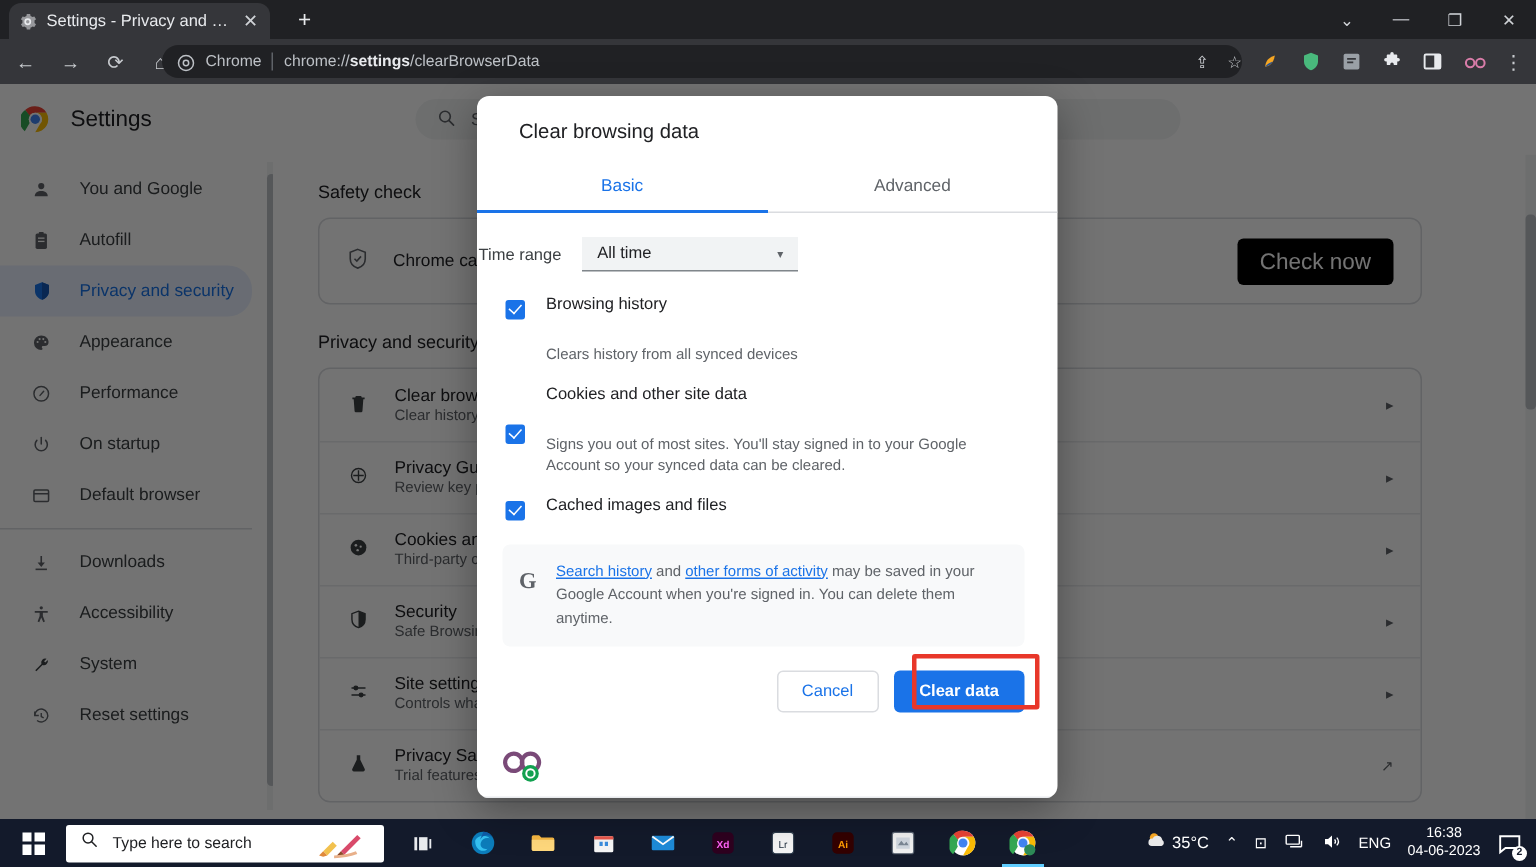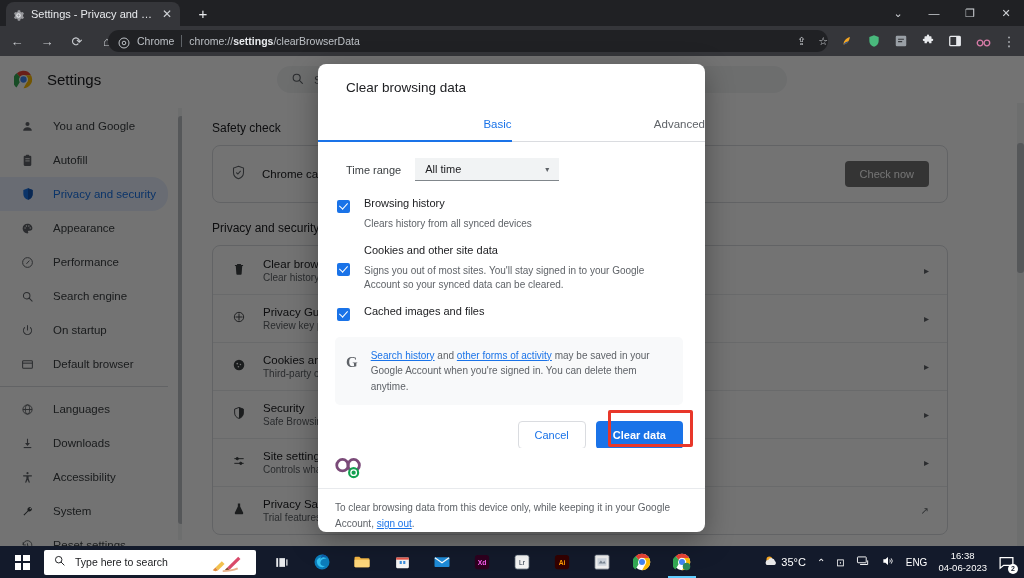--- a/index.html
+++ b/index.html
@@ -121,21 +121,21 @@
     margin: 0 76px 0 30px;
   }
   .sect-label { font-size: 12px; color: #202124; margin: 18px 0 10px 30px; }
   .safety-row {
     height: 56px; display: flex; align-items: center; padding: 0 18px; gap: 16px;
   }
   .safety-icon { font-size: 14px; color: #5f6368; }
   .safety-texts { flex: 1 1 auto; }
   .safety-t1 { font-size: 11.5px; color: #202124; }
   .check-now-btn {
-    background: #737373; color: #fff; font-size: 11px;
+    background: #000000; color: #fff; font-size: 15px;
     padding: 7px 15px; border-radius: 4px; border: none;
   }
   .priv-row {
     height: 48px; display: flex; align-items: center; padding: 0 18px; gap: 16px;
     border-top: 1px solid #e8eaed;
   }
   .priv-row:first-child { border-top: none; }
   .priv-icon { font-size: 14px; color: #5f6368; width: 16px; text-align: center; }
   .priv-texts { flex: 1 1 auto; }
   .priv-t1 { font-size: 11.5px; color: #202124; }
@@ -152,50 +152,50 @@
   
   .dialog {
     position: absolute; left: 318px; top: 64px; width: 387px; height: 468px;
     background: #fff; border-radius: 8px; z-index: 30;
     box-shadow: 0 8px 28px rgba(0,0,0,0.35);
     display: flex; flex-direction: column; overflow: hidden;
   }
   .dlg-title { font-size: 13.5px; color: #202124; padding: 16px 0 14px 28px; }
   .dlg-tabs { display: flex; position: relative; border-bottom: 1px solid #dadce0; }
   .dlg-tab {
-    flex: 1 1 50%; text-align: right; font-size: 11.5px; padding: 9px 0 11px;
+    flex: 1 1 50%; text-align: center; font-size: 11.5px; padding: 9px 0 11px;
     color: #5f6368;
   }
   .dlg-tab.active { color: #1a73e8; }
   .tab-underline {
     position: absolute; left: 0; bottom: -1px; width: 50%; height: 2px; background: #1a73e8;
   }
   .dlg-body { flex: 1 1 auto; overflow: hidden; }
   .timerange-row {
-    display: flex; align-items: center; gap: 14px; padding: 16px 0 10px 28px;
+    display: flex; align-items: center; gap: 14px; padding: 16px 0 10px 1px;
   }
   .tr-label { font-size: 11px; color: #3c4043; }
   .tr-select {
     width: 144px; height: 23px; background: #f1f3f4;
     display: flex; align-items: center; justify-content: space-between;
     padding: 0 10px; font-size: 11px; color: #202124; border-bottom: 1px solid #80868b;
   }
   .tr-caret { font-size: 8px; color: #5f6368; }
 
   .opt-row { display: flex; gap: 14px; padding: 6px 24px 6px 19px; align-items: flex-start; }
   .cb {
     width: 13px; height: 13px; background: #1a73e8; border-radius: 2px;
     flex: 0 0 13px; margin-top: 3px; position: relative;
   }
   .cb::after {
     content: ""; position: absolute; left: 4px; top: 1px; width: 4px; height: 7px;
     border: solid #fff; border-width: 0 1.6px 1.6px 0; transform: rotate(42deg);
   }
   .opt-t1 { font-size: 11px; color: #202124; }
-  .opt-t2 { font-size: 10px; color: #5f6368; margin-top: 8px; line-height: 1.45; }
+  .opt-t2 { font-size: 10px; color: #5f6368; margin-top: 21px; line-height: 1.45; }
 
   .g-notice {
     margin: 10px 22px 0 17px; background: #f8f9fa; border-radius: 5px;
     display: flex; gap: 13px; padding: 11px 12px 11px 11px; align-items: flex-start;
   }
   .g-letter {
     font-family: "Liberation Serif", serif; font-size: 15px; color: #5f6368;
     font-weight: bold; line-height: 1; margin-top: 7px;
   }
   .g-text { font-size: 10px; color: #5f6368; line-height: 1.55; }
@@ -424,57 +424,38 @@
           <svg viewBox="0 0 24 24" width="13" height="13">
               <circle cx="12" cy="12" r="9" fill="none" stroke="#5f6368" stroke-width="1.8"></circle>
               <path d="M15 9l-4.5 5" stroke="#5f6368" stroke-width="1.8" stroke-linecap="round"></path>
             </svg>
           </span>
         <span>Performance</span>
       </div>
       <div class="side-item">
         <span class="side-ic">
           <svg viewBox="0 0 24 24" width="13" height="13">
-              <circle cx="10.5" cy="10.5" r="6" fill="none" stroke="#5f6368" stroke-width="1.9"></circle>
-              <path d="M15 15l5.5 5.5" stroke="#5f6368" stroke-width="1.9" stroke-linecap="round"></path>
-            </svg>
-          </span>
-        <span>Search engine</span>
-      </div>
-      <div class="side-item">
-        <span class="side-ic">
-          <svg viewBox="0 0 24 24" width="13" height="13">
               <path d="M12 3v8" stroke="#5f6368" stroke-width="1.9" stroke-linecap="round"></path>
               <path d="M6.6 6.6a7.5 7.5 0 1010.8 0" fill="none" stroke="#5f6368" stroke-width="1.9" stroke-linecap="round"></path>
             </svg>
           </span>
         <span>On startup</span>
       </div>
       <div class="side-item">
         <span class="side-ic">
           <svg viewBox="0 0 24 24" width="13" height="13">
               <rect x="3" y="5" width="18" height="14" rx="1.6" fill="none" stroke="#5f6368" stroke-width="1.9"></rect>
               <path d="M3 9.5h18" stroke="#5f6368" stroke-width="1.9"></path>
             </svg>
           </span>
         <span>Default browser</span>
       </div>
 
       <div class="side-sep"></div>
 
-      <div class="side-item">
-        <span class="side-ic">
-          <svg viewBox="0 0 24 24" width="13" height="13" fill="none" stroke="#5f6368" stroke-width="1.7">
-              <circle cx="12" cy="12" r="8.5"></circle>
-              <ellipse cx="12" cy="12" rx="4" ry="8.5"></ellipse>
-              <path d="M3.5 12h17"></path>
-            </svg>
-          </span>
-        <span>Languages</span>
-      </div>
       <div class="side-item">
         <span class="side-ic">
           <svg viewBox="0 0 24 24" width="13" height="13" fill="#5f6368">
               <path d="M11 3h2v8h3.5L12 16.5 7.5 11H11z"></path>
               <rect x="5" y="18.5" width="14" height="2"></rect>
             </svg>
           </span>
         <span>Downloads</span>
       </div>
       <div class="side-item">
@@ -676,21 +657,20 @@
           <g fill="none" stroke="#7a4a78" stroke-width="3">
               <circle cx="13" cy="11" r="6.2"></circle>
               <circle cx="25" cy="11" r="6.2"></circle>
             </g>
           <circle cx="25" cy="19" r="6" fill="#12a150"></circle>
           <circle cx="25" cy="19" r="3" fill="none" stroke="#fff" stroke-width="1.4"></circle>
         </svg>
       </span>
     </div>
 
-    <div class="dlg-foot"><span>To clear browsing data from this device only, while keeping it in your Google Account, </span><a href="#">sign out</a><span>.</span></div>
   </div>
 
   <div class="taskbar">
     <div class="start-btn">
       <span class="win-logo">
           <i></i>
           <i></i>
           <i></i>
           <i></i>
         </span>

